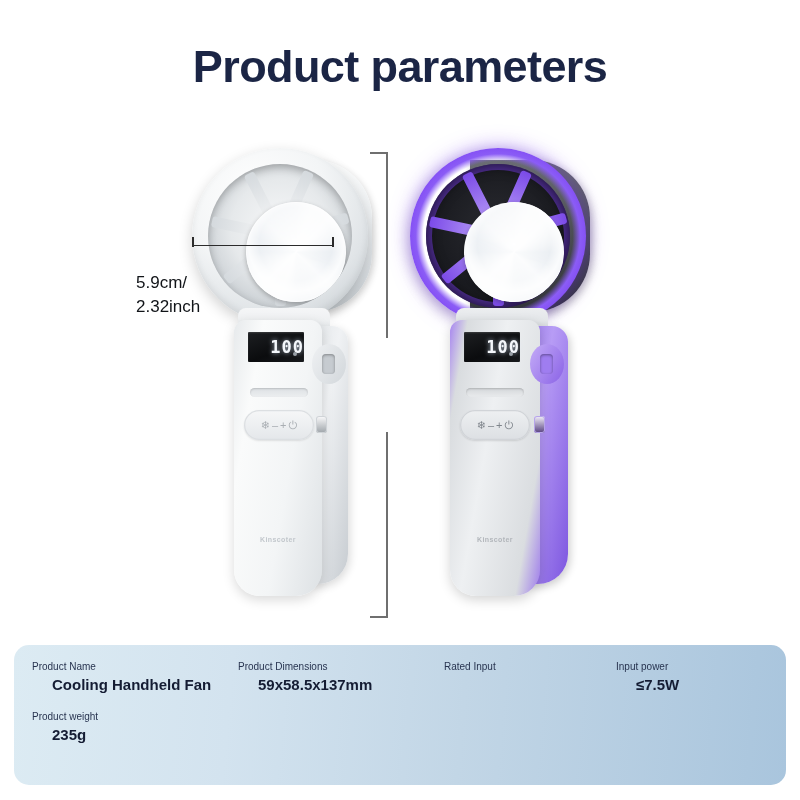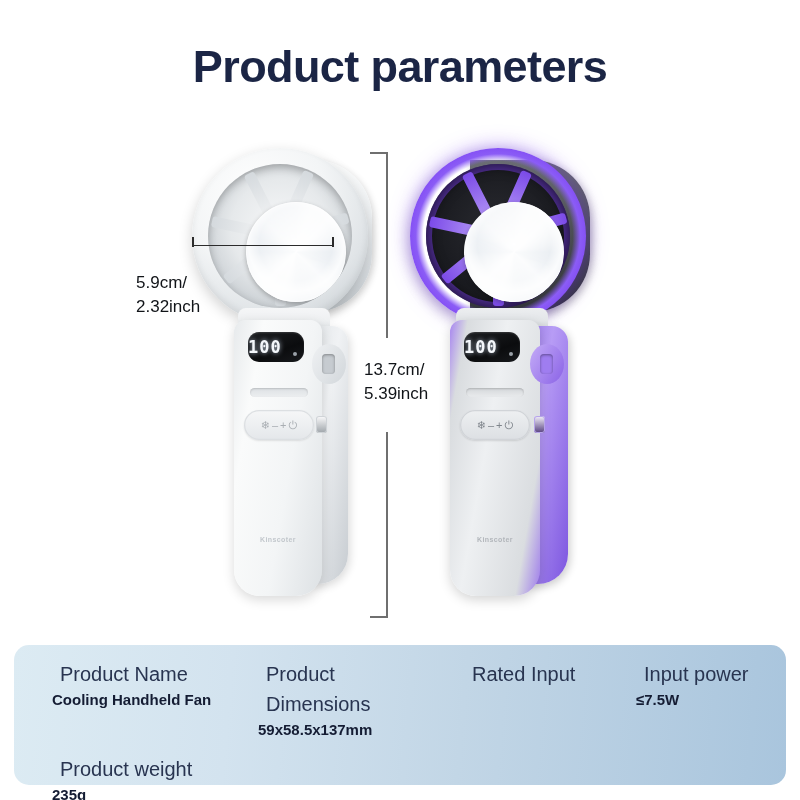--- a/index.html
+++ b/index.html
@@ -49,23 +49,23 @@
     content:"";position:absolute;inset:0;border-radius:50%;
     background:conic-gradient(from 200deg, rgba(255,255,255,.85), rgba(160,168,176,.25) 25%, rgba(255,255,255,.8) 50%, rgba(150,158,166,.3) 75%, rgba(255,255,255,.85));
     mix-blend-mode:overlay;
   }
 
   
   .neck{position:absolute;border-radius:8px 8px 4px 4px;}
   .handle{position:absolute;border-radius:12px 12px 26px 26px;}
   .handle-side{position:absolute;border-radius:10px 16px 30px 10px;}
   .screen{
-    position:absolute;border-radius:11px;background:linear-gradient(160deg,#1d1f22,#0b0c0e 60%,#17191c);
+    position:absolute;border-radius:1px;background:linear-gradient(160deg,#1d1f22,#0b0c0e 60%,#17191c);
     box-shadow:inset 0 1px 2px rgba(255,255,255,.14);
-    display:flex;align-items:center;justify-content:flex-start;
+    display:flex;align-items:center;justify-content:flex-end;
   }
   .screen-val{
     color:#f4f7fb;font-size:17px;font-weight:700;letter-spacing:1px;
     font-family:"DejaVu Sans Mono","Liberation Mono",monospace;
     text-shadow:0 0 5px rgba(220,235,255,.75);
   }
   .screen-dot{
     position:absolute;right:7px;bottom:6px;width:4px;height:4px;border-radius:50%;
     background:#9aa1a8;
   }
@@ -100,21 +100,21 @@
   
   .spec-panel{
     position:absolute;left:14px;top:645px;width:772px;height:140px;border-radius:15px;
     background:linear-gradient(95deg,#dcebf3 0%,#d3e3ef 28%,#c2d6e6 58%,#a9c5dd 100%);
   }
   .spec-grid{
     position:absolute;left:18px;top:14px;right:10px;
     display:grid;grid-template-columns:206px 206px 172px 188px;
     row-gap:14px;
   }
-  .spec-key{font-size:20px;color:#283450;line-height:1.5;margin-left:28px;}
+  .spec-key{font-size:10px;color:#283450;line-height:1.5;}
   .spec-val{font-size:15px;font-weight:700;color:#141c33;line-height:1.42;margin-left:20px;}
 </style>
 </head>
 <body>
 
 <div class="page-title">Product parameters</div>
 
 <div class="stage">
 
   <div class="fan" style="left:186px;top:28px;width:190px;height:520px;">
@@ -208,22 +208,20 @@
 
     <div class="brand" style="left:46px;top:388px;width:90px;color:#b2b6bb;">Kinscoter</div>
   </div>
 
   <div class="dim-h" style="left:192px;top:125px;width:142px;"></div>
   <div class="dim-label" style="left:136px;top:151px;">5.9cm/
 2.32inch</div>
 
   <div class="dim-v" style="left:386px;top:32px;height:186px;"></div>
   <div class="dim-cap" style="left:370px;top:32px;width:17px;"></div>
-  <div class="dim-label" style="left:364px;top:238px;">13.7cm/
-5.39inch</div>
   <div class="dim-v" style="left:386px;top:312px;height:186px;"></div>
   <div class="dim-cap" style="left:370px;top:496px;width:17px;"></div>
 </div>
 
 <div class="spec-panel">
   <div class="spec-grid">
 
     <div>
       <div class="spec-key">Product Name</div>
       <div class="spec-val">Cooling Handheld Fan</div>

